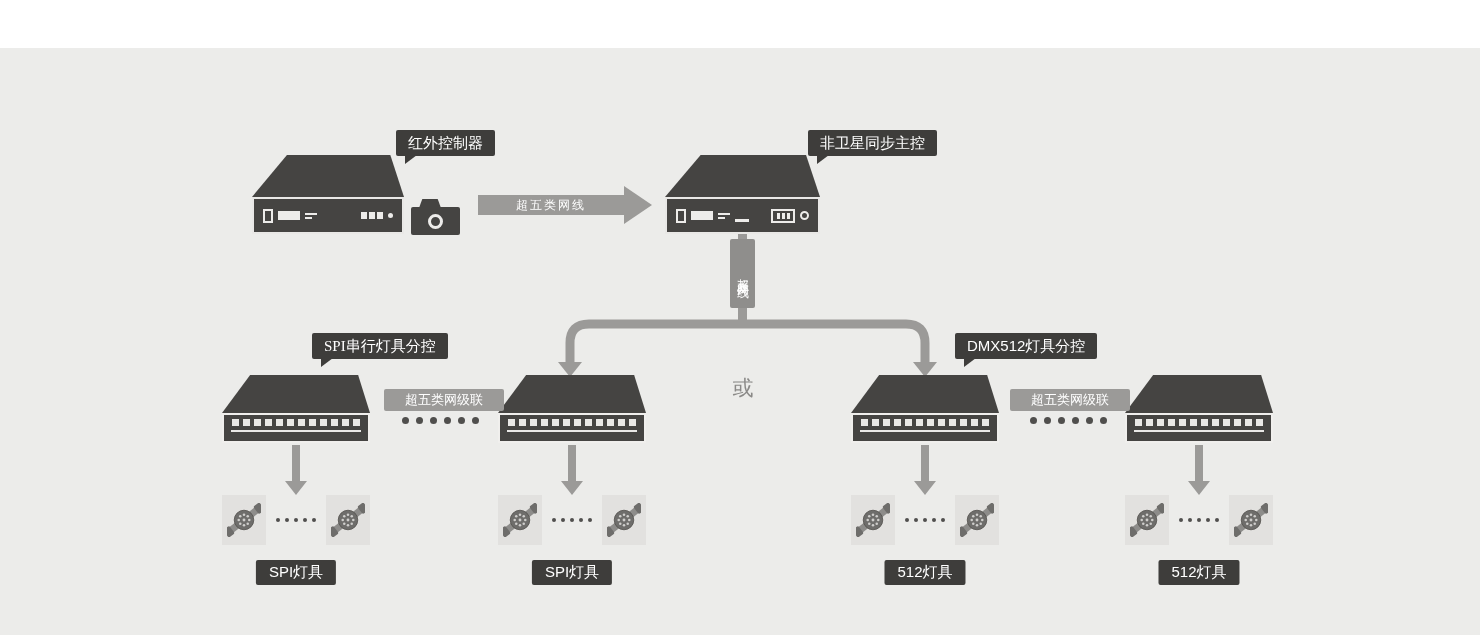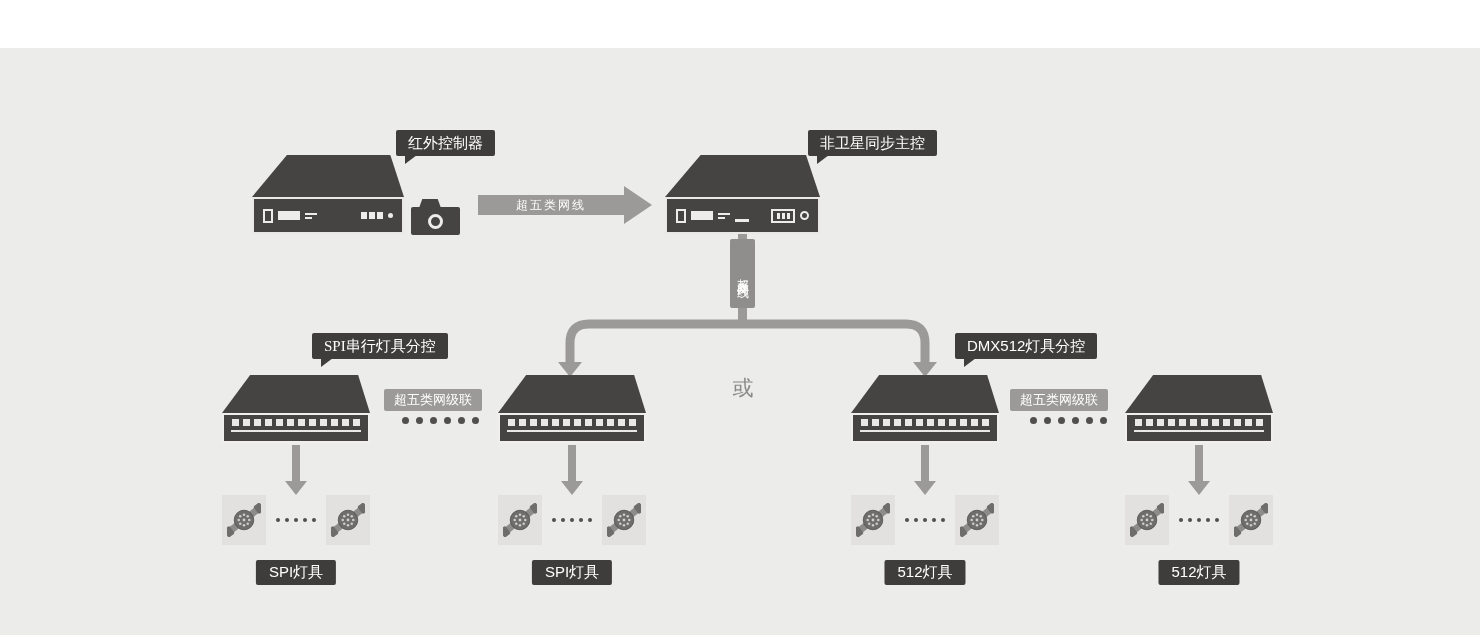--- a/index.html
+++ b/index.html
@@ -19,21 +19,21 @@
     content:""; position:absolute; left:9px; bottom:-8px; width:0; height:0;
     border-top:9px solid #3e3d3b; border-right:12px solid transparent;
   }
   .plain-badge {
     position:absolute; height:25px; background:#3e3d3b; color:#fff; font-size:15px;
     display:flex; align-items:center; padding:0 13px; border-radius:2px;
     transform:translateX(-50%); white-space:nowrap;
   }
   .gray-badge {
     position:absolute; height:22px; background:#9b9a98; color:#fff; font-size:13px;
-    display:flex; align-items:center; padding:0 10px; border-radius:2px; white-space:nowrap;
+    display:flex; align-items:center; padding:0 21px; border-radius:2px; white-space:nowrap;
   }
 
   
   .device { position:absolute; }
   .lid { background:#454442; }
   .lid.toprow { height:42px; clip-path:polygon(23% 0, 91% 0, 100% 100%, 0 100%); }
   .lid.botrow { height:38px; clip-path:polygon(19% 0, 92% 0, 100% 100%, 0 100%); }
   .body-top {
     height:37px; background:#454442; border:2px solid #e9e8e6;
     display:flex; align-items:center; gap:5px; padding:0 9px;

